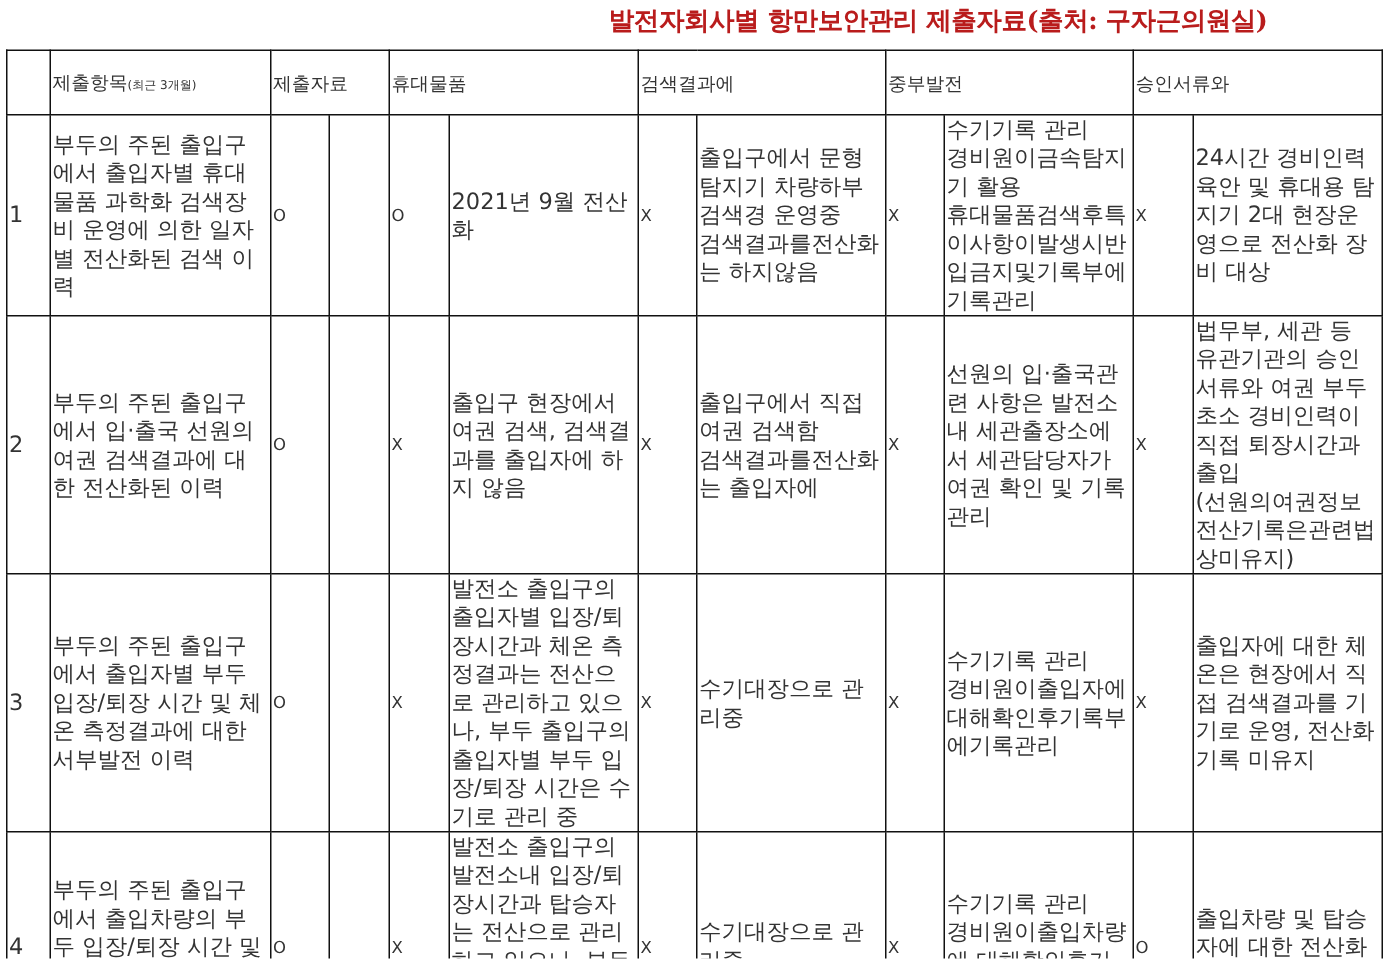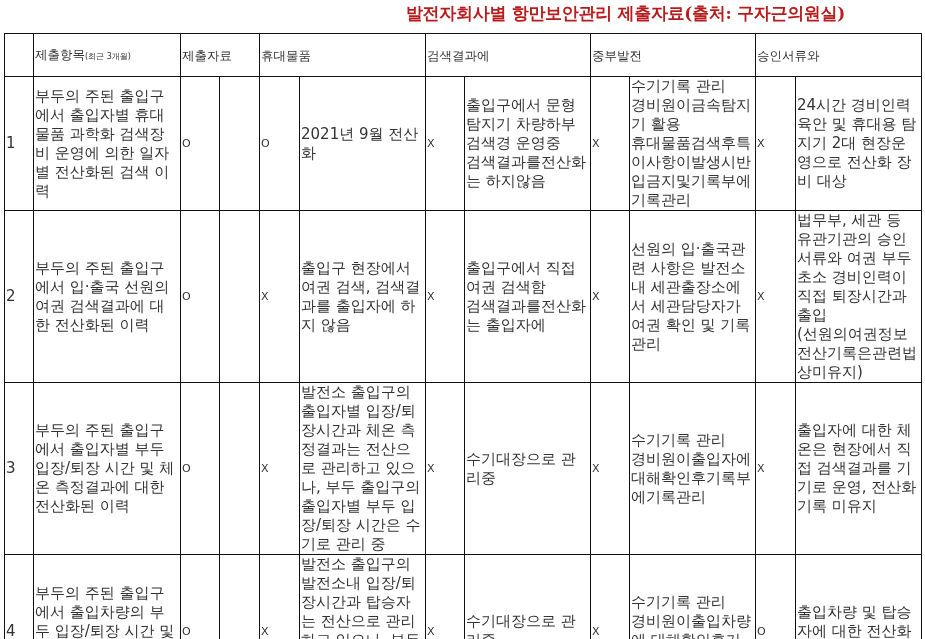--- a/index.html
+++ b/index.html
@@ -79,21 +79,21 @@
 검색결과를전산화는 출입자에</td>
     <td class="mark">X</td>
     <td class="pre">선원의 입·출국관련 사항은 발전소내 세관출장소에서 세관담당자가 여권 확인 및 기록관리</td>
     <td class="mark">X</td>
     <td class="pre">법무부, 세관 등 유관기관의 승인서류와 여권 부두초소 경비인력이 직접 퇴장시간과 출입
 (선원의여권정보전산기록은관련법상미유지)</td>
   </tr>
 
   <tr style="height:141px">
     <td>3</td>
-    <td>부두의 주된 출입구에서 출입자별 부두 입장/퇴장 시간 및 체온 측정결과에 대한 전산화된 이력</td>
+    <td>부두의 주된 출입구에서 출입자별 부두 입장/퇴장 시간 및 체온 측정결과에 대한 서부발전 이력</td>
     <td class="mark">O</td>
     <td class="pre"></td>
     <td class="mark">X</td>
     <td class="pre">발전소 출입구의 출입자별 입장/퇴장시간과 체온 측정결과는 전산으로 관리하고 있으나, 부두 출입구의 출입자별 부두 입장/퇴장 시간은 수기로 관리 중</td>
     <td class="mark">X</td>
     <td class="pre">수기대장으로 관리중</td>
     <td class="mark">X</td>
     <td class="pre">수기기록 관리
 경비원이출입자에대해확인후기록부에기록관리</td>
     <td class="mark">X</td>

